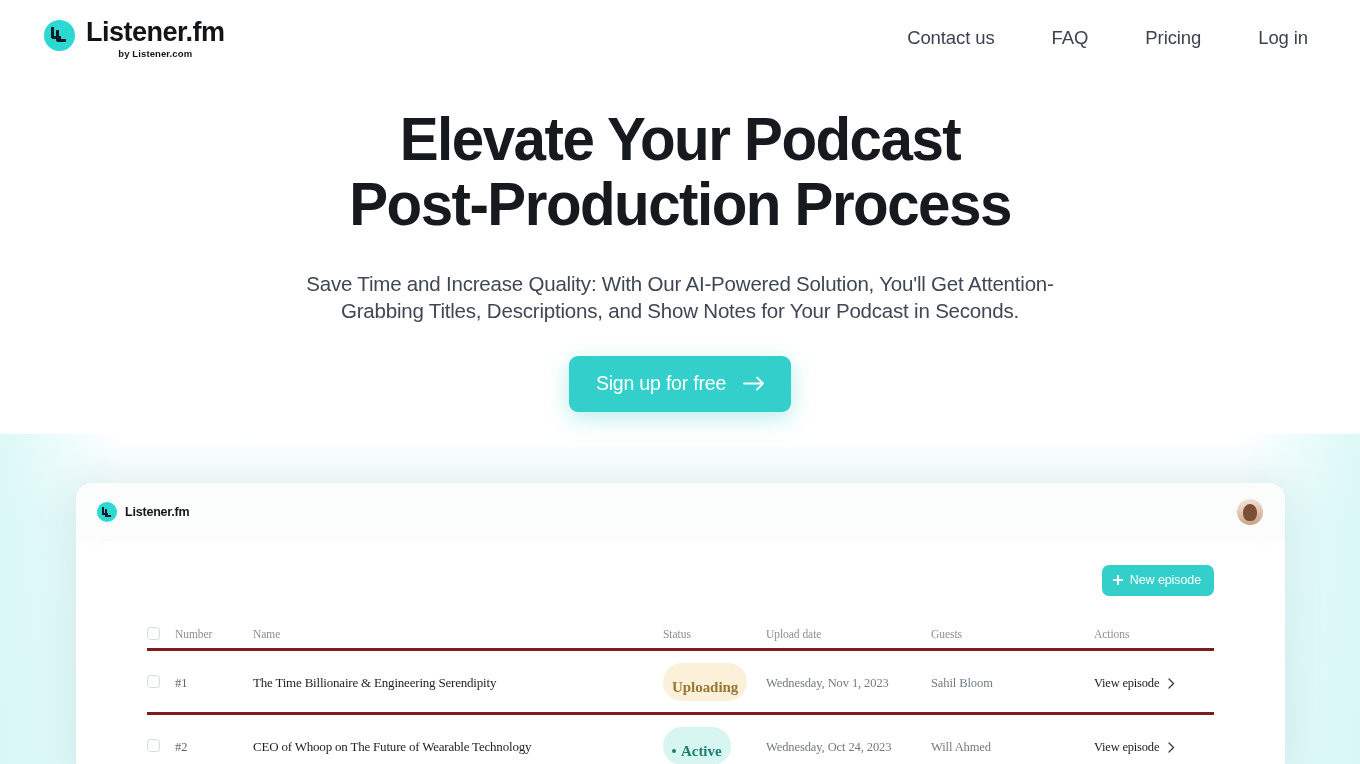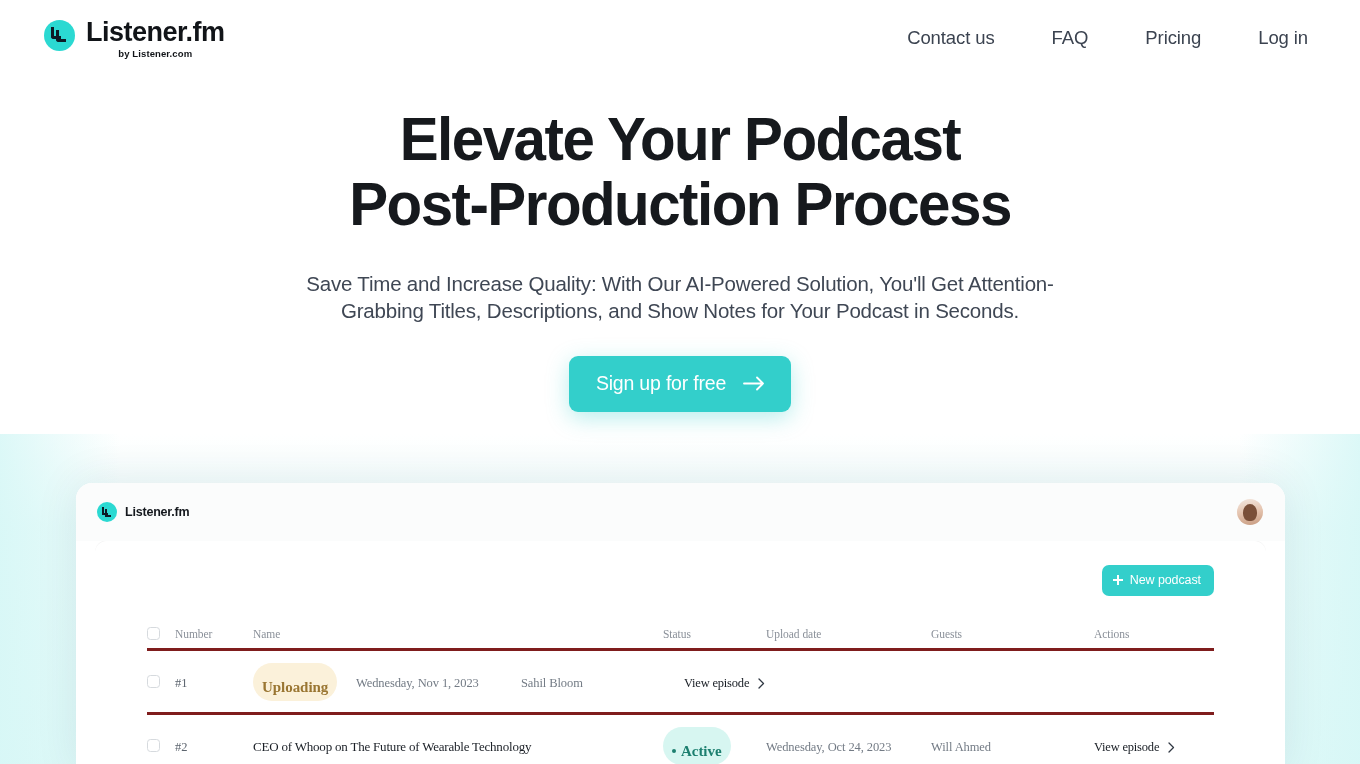--- a/index.html
+++ b/index.html
@@ -335,39 +335,40 @@
       </div>
 
 
       <div class="avatar"></div>
     </div>
 
     <div class="app-panel">
       <div class="panel-head">
         <button class="new-ep">
           <span class="plus"></span>
-          <span>New podcast</span>
+          <span>New episode</span>
         </button>
       </div>
 
       <div class="tbl">
 
         <div class="trow head">
           <span class="cb"></span>
           <span class="c-num">Number</span>
           <span class="c-name">Name</span>
           <span class="c-stat">Status</span>
           <span class="c-date">Upload date</span>
           <span class="c-guest">Guests</span>
           <span class="c-act">Actions</span>
         </div>
 
         <div class="trow body">
           <span class="cb"></span>
           <span class="c-num"><span class="cell-num">#1</span></span>
+          <span class="c-name"><span class="cell-name">The Time Billionaire &amp; Engineering Serendipity</span></span>
           <span class="c-stat">
             <span class="badge badge-uploading">
               <span>Uploading</span>
             </span>
           </span>
           <span class="c-date"><span class="cell-date">Wednesday, Nov 1, 2023</span></span>
           <span class="c-guest"><span class="cell-guest">Sahil Bloom</span></span>
           <span class="c-act">
             <span class="view-ep">
               <span>View episode</span>

